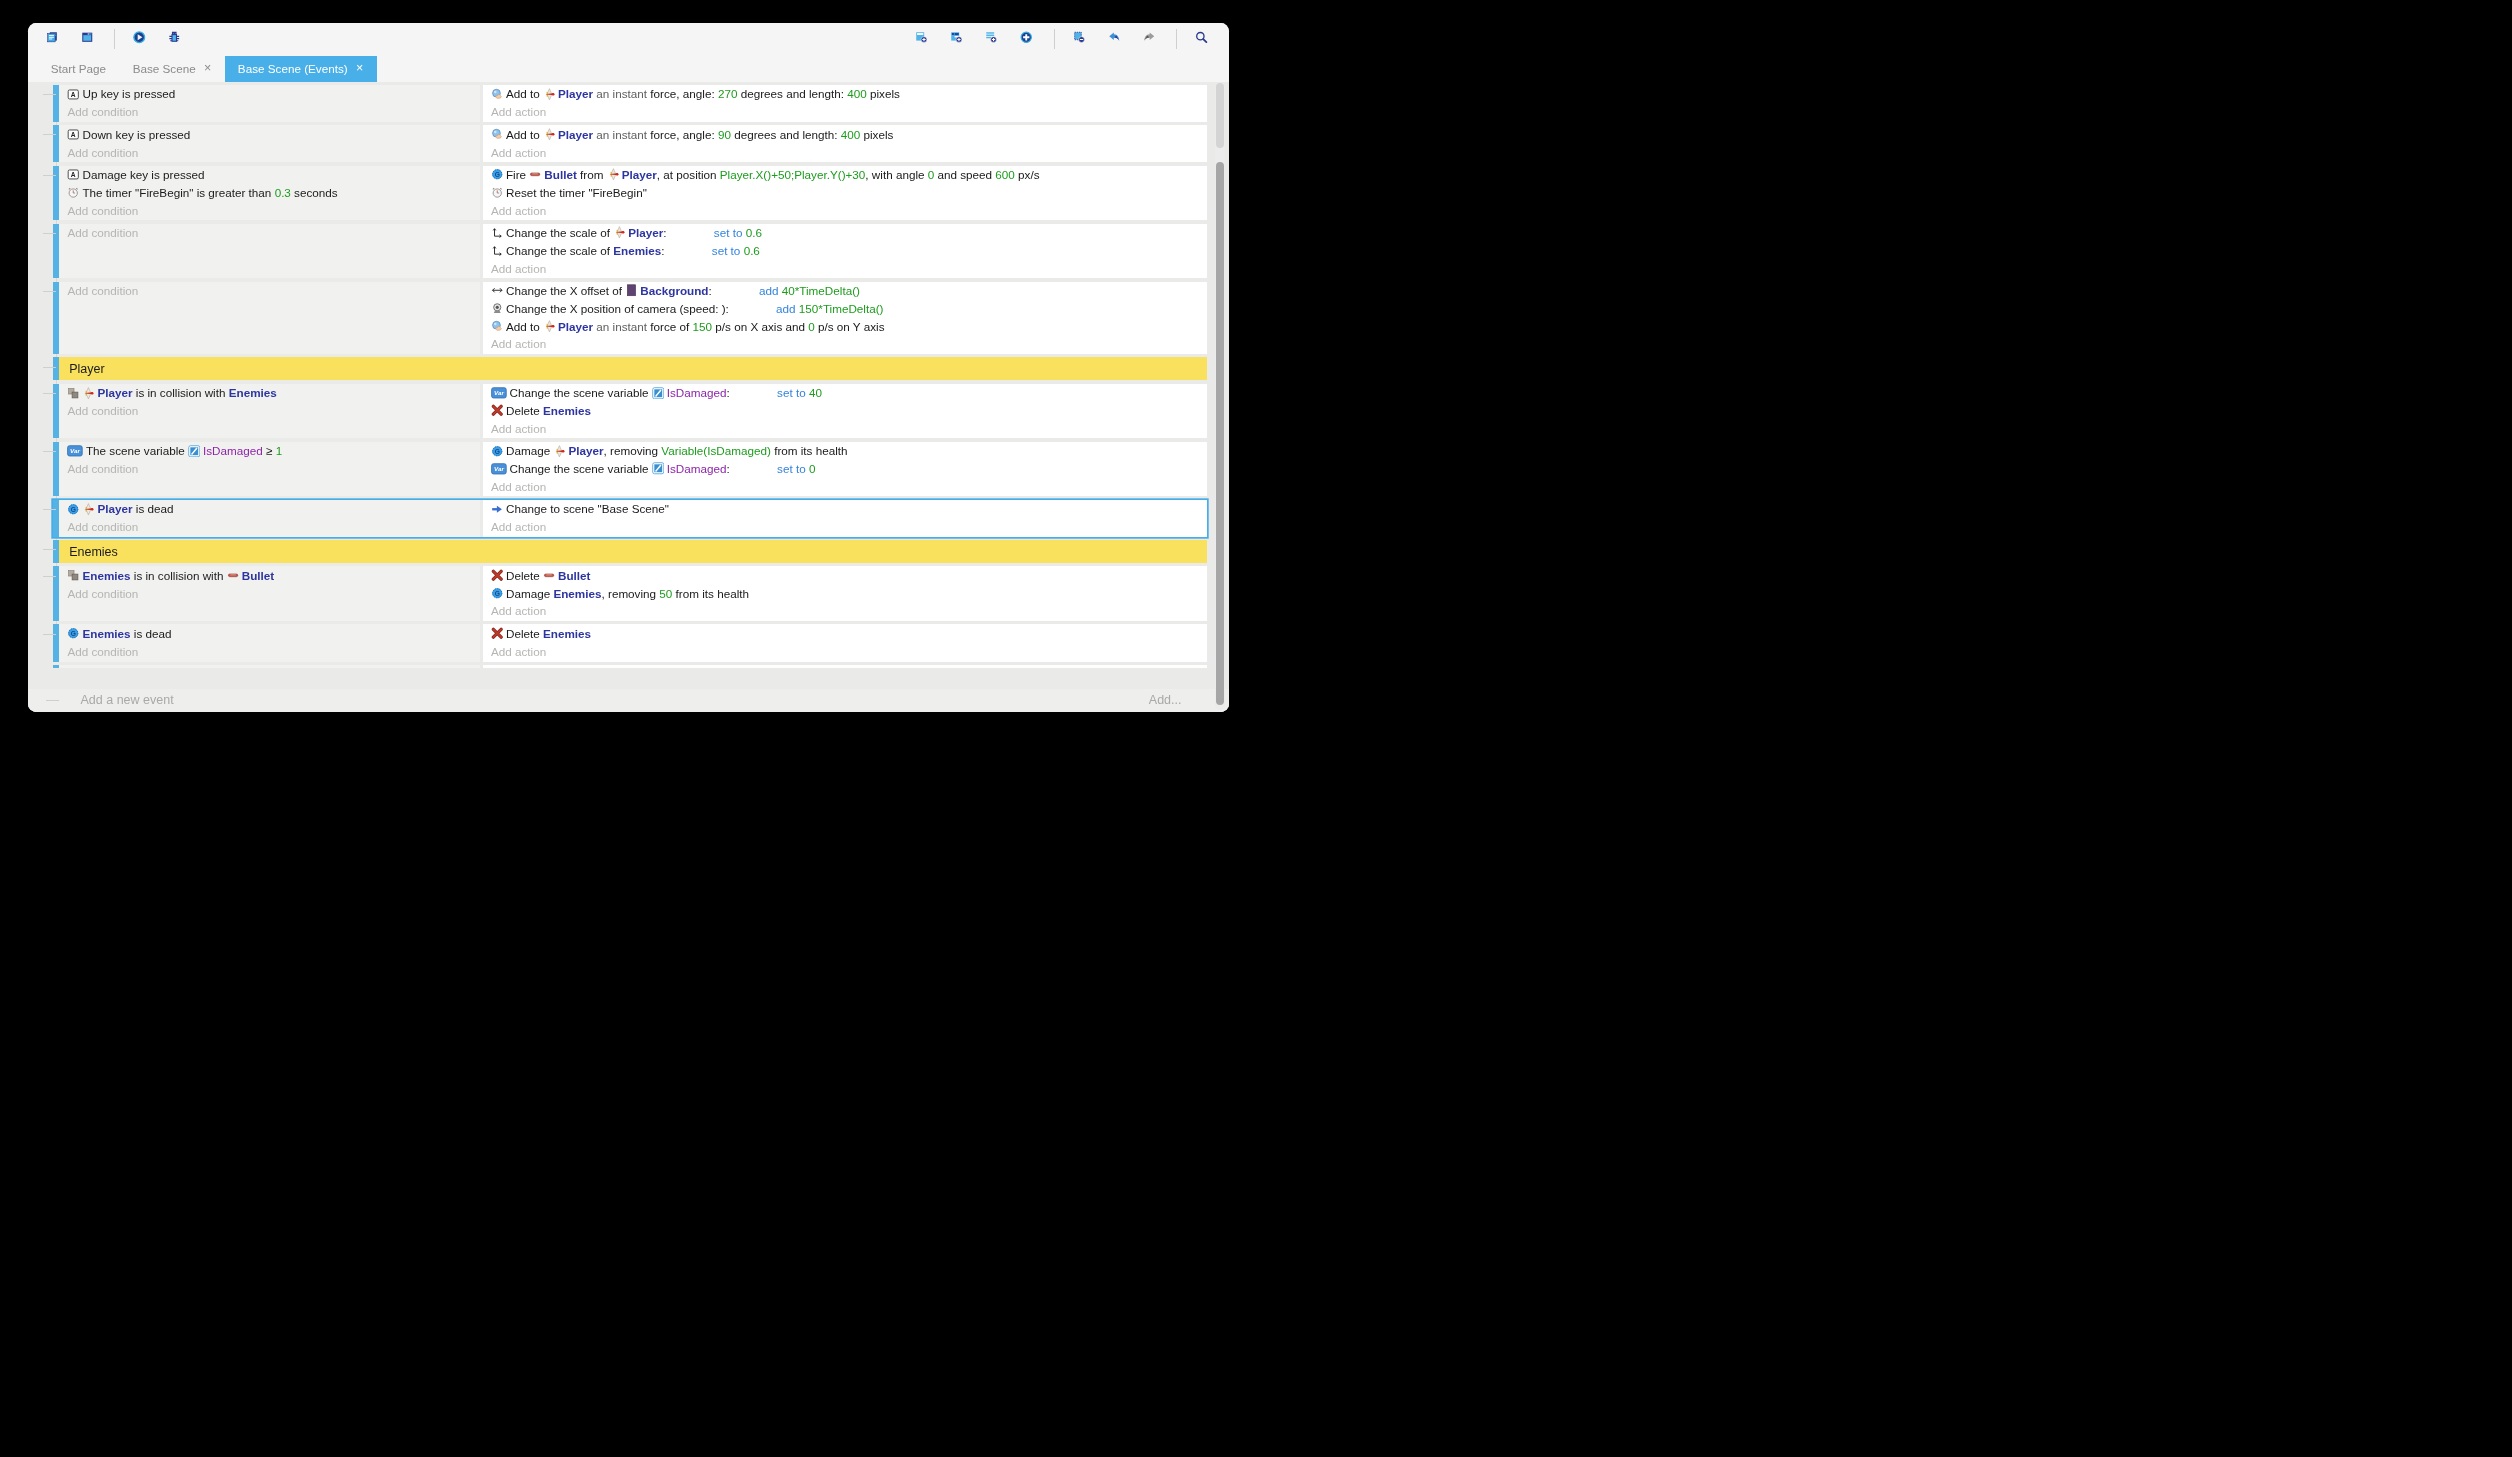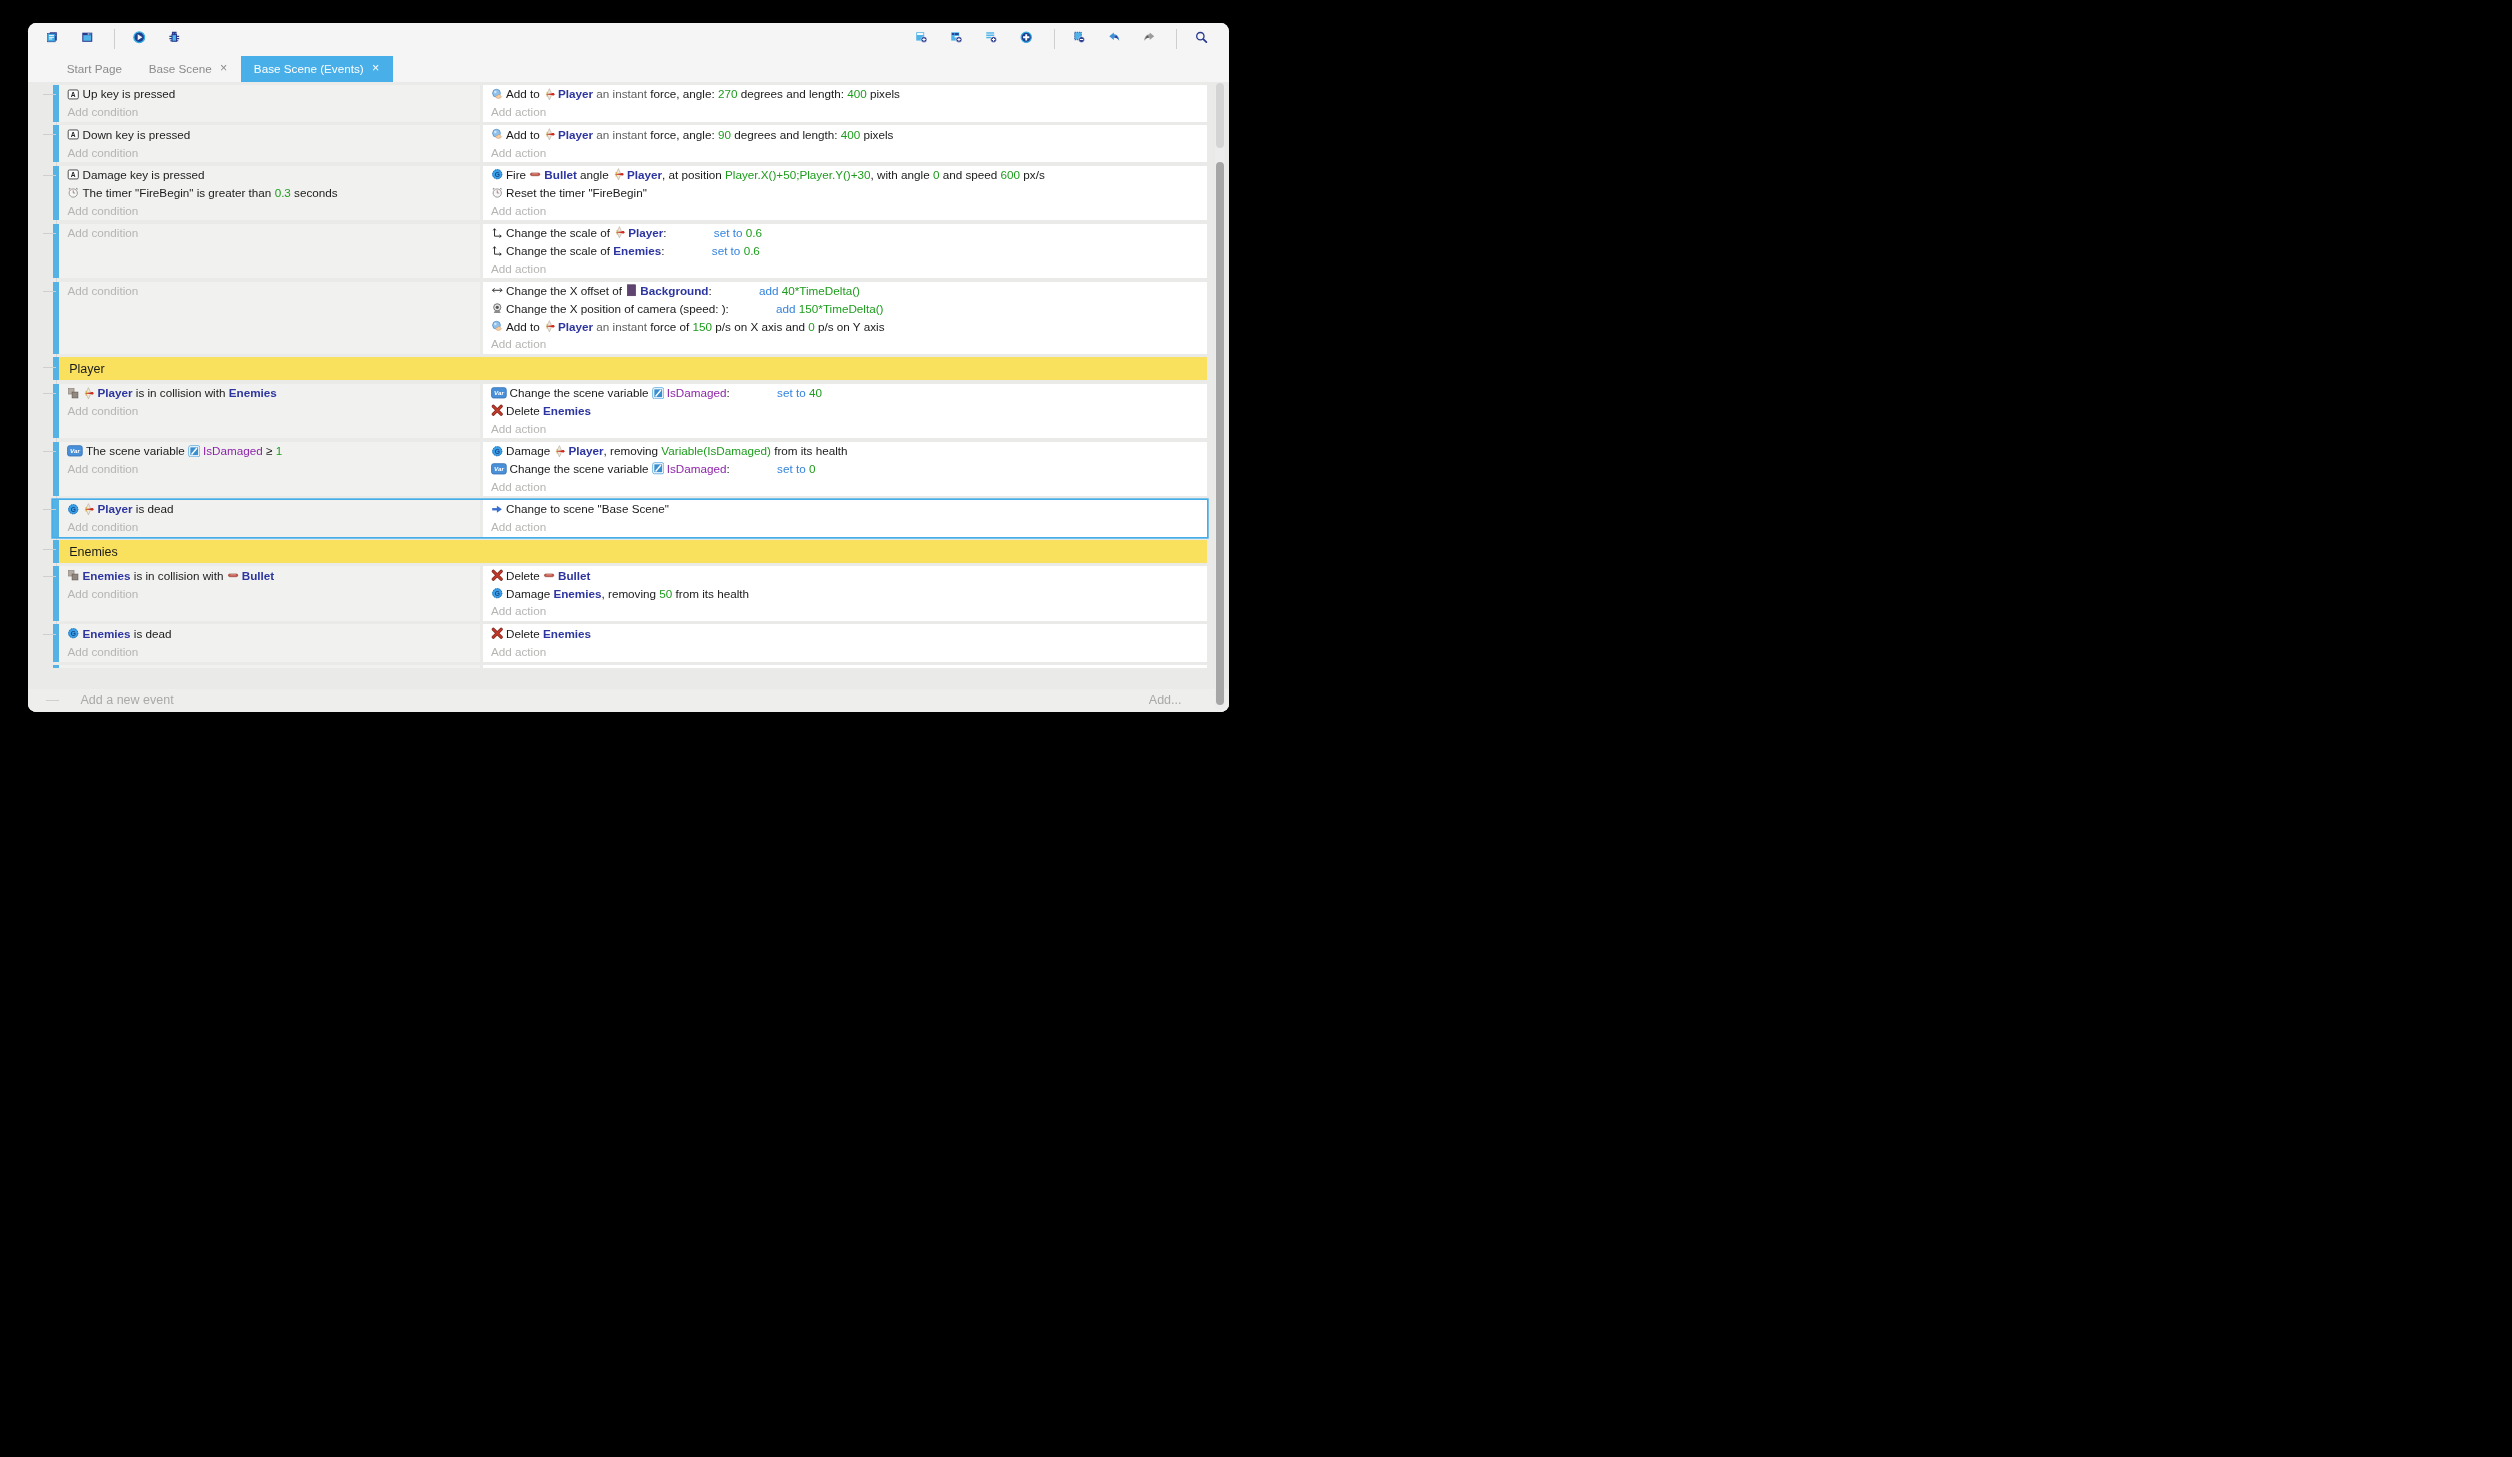--- a/index.html
+++ b/index.html
@@ -12,21 +12,21 @@
   .wtitle{position:absolute;left:0;right:0;text-align:center;font-size:10.4px;color:#9a9a9a;pointer-events:none;}
   
   .toolbar{height:33px;background:#f5f5f6;display:flex;align-items:center;flex:0 0 auto;}
   .tb-group{display:flex;align-items:center;gap:10px;}
   .tb-left{margin-left:13.3px;}
   .tb-right{margin-left:auto;margin-right:13.3px;}
   .tb-btn{background:none;border:none;padding:0;width:25px;height:23px;display:flex;align-items:center;justify-content:center;cursor:pointer;}
   .tb-btn svg{width:22.5px;height:21px;display:block;}
   .sep{width:0.8px;height:20px;background:#cfcfcf;margin:0 3.3px;}
   
-  .tabbar{height:26px;background:#f5f5f6;display:flex;align-items:stretch;padding-left:26px;flex:0 0 auto;}
+  .tabbar{height:26px;background:#f5f5f6;display:flex;align-items:stretch;padding-left:10px;flex:0 0 auto;}
   .tab{display:flex;align-items:center;gap:8.3px;padding:0 13.3px;font-size:11.7px;color:#8b8b8b;cursor:pointer;}
   .tab .close{font-size:12.5px;color:#8b8b8b;line-height:1;}
   .tab.active{background:#49afe8;color:#fff;}
   .tab.active .close{color:#fff;}
   
   .sheet{flex:1;background:#eaebe9;position:relative;overflow:hidden;display:flex;flex-direction:column;padding-top:3.3px;}
   .rows{flex:1;overflow:hidden;position:relative;}
   .treeline{position:absolute;left:28px;top:5px;bottom:28px;width:0.8px;background:#d7d7d5;}
   .event{display:flex;margin:0 21.7px 3.3px 25px;position:relative;}
   .event .tick{position:absolute;left:-10px;top:9.2px;width:13.3px;height:0.8px;background:#cfcfcd;}
@@ -246,21 +246,21 @@
             <div class="placeholder" data-name="add-condition-button">Add condition</div>
           </div>
           <div class="cell act" data-name="actions-cell">
             <div class="line" data-name="action-line"><span class="icn" data-name="fire-icon"><svg viewBox="0 0 16 16" style="font-size:14px">
                   <circle cx="8" cy="8" r="6.4" fill="#3aa0e8"></circle>
                   <circle cx="8" cy="8" r="5.9" fill="none" stroke="#1b5c9e" stroke-width="1" stroke-dasharray="1.6 1.4"></circle>
                   <text x="8" y="11.2" font-size="8.5" text-anchor="middle" fill="#17498a" font-weight="bold" font-family="sans-serif">G</text>
                 </svg></span><span class="seg" data-name="text-segment">Fire </span><span class="icn" data-name="bullet-icon"><svg viewBox="0 0 16 16">
                   <rect x="1.8" y="6.3" width="12" height="3.6" rx="1.8" fill="#c45648" stroke="#8a3a30" stroke-width="0.7"></rect>
                   <rect x="4" y="7.1" width="7.5" height="1" rx="0.5" fill="#eeb3a6"></rect>
-                </svg></span><span class="seg seg-object" data-name="text-segment">Bullet</span><span class="seg" data-name="text-segment"> angle </span><span class="icn" data-name="player-icon"><svg viewBox="0 0 16 16">
+                </svg></span><span class="seg seg-object" data-name="text-segment">Bullet</span><span class="seg" data-name="text-segment"> from </span><span class="icn" data-name="player-icon"><svg viewBox="0 0 16 16">
                   <polygon points="8.2,0.8 11.4,8 5,8" fill="#efe9dd" stroke="#b0a292" stroke-width="0.7"></polygon>
                   <polygon points="8.2,15.2 11.4,8 5,8" fill="#efe9dd" stroke="#b0a292" stroke-width="0.7"></polygon>
                   <rect x="4.6" y="5" width="1.6" height="6" fill="#d8b24a"></rect>
                   <polygon points="3,8 13.4,6.6 13.4,9.4" fill="#cf2a1c"></polygon>
                   <circle cx="13" cy="8" r="1.7" fill="#cf2a1c"></circle>
                 </svg></span><span class="seg seg-object" data-name="text-segment">Player</span><span class="seg" data-name="text-segment">, at position </span><span class="seg seg-number" data-name="text-segment">Player.X()+50;Player.Y()+30</span><span class="seg" data-name="text-segment">, with angle </span><span class="seg seg-number" data-name="text-segment">0</span><span class="seg" data-name="text-segment"> and speed </span><span class="seg seg-number" data-name="text-segment">600</span><span class="seg" data-name="text-segment"> px/s</span></div>
             <div class="line" data-name="action-line"><span class="icn" data-name="timer-icon"><svg viewBox="0 0 16 16">
                   <circle cx="8" cy="9" r="5.3" fill="#f6f6f6" stroke="#8a8a8a" stroke-width="1.1"></circle>
                   <path d="M8 9 V5.6" stroke="#c05c54" stroke-width="1.1"></path>
                   <path d="M8 9 H10.4" stroke="#8a8a8a" stroke-width="1.1"></path>

